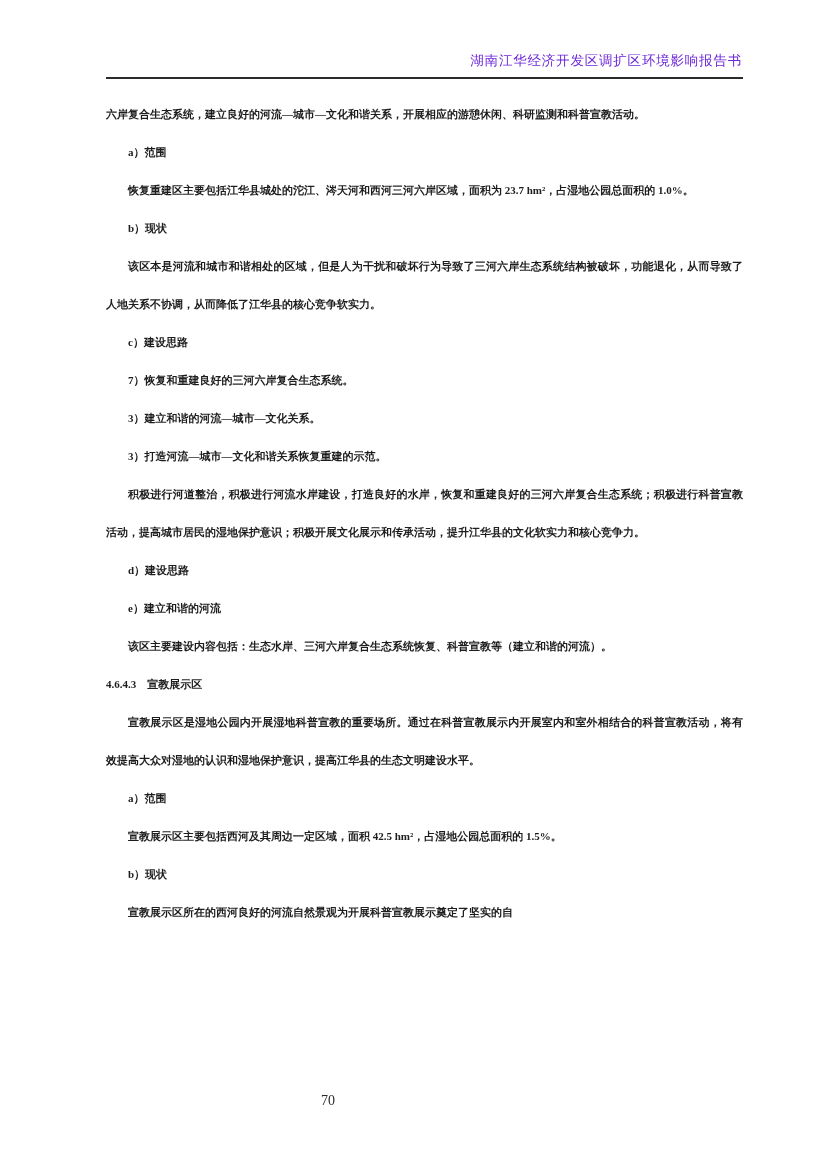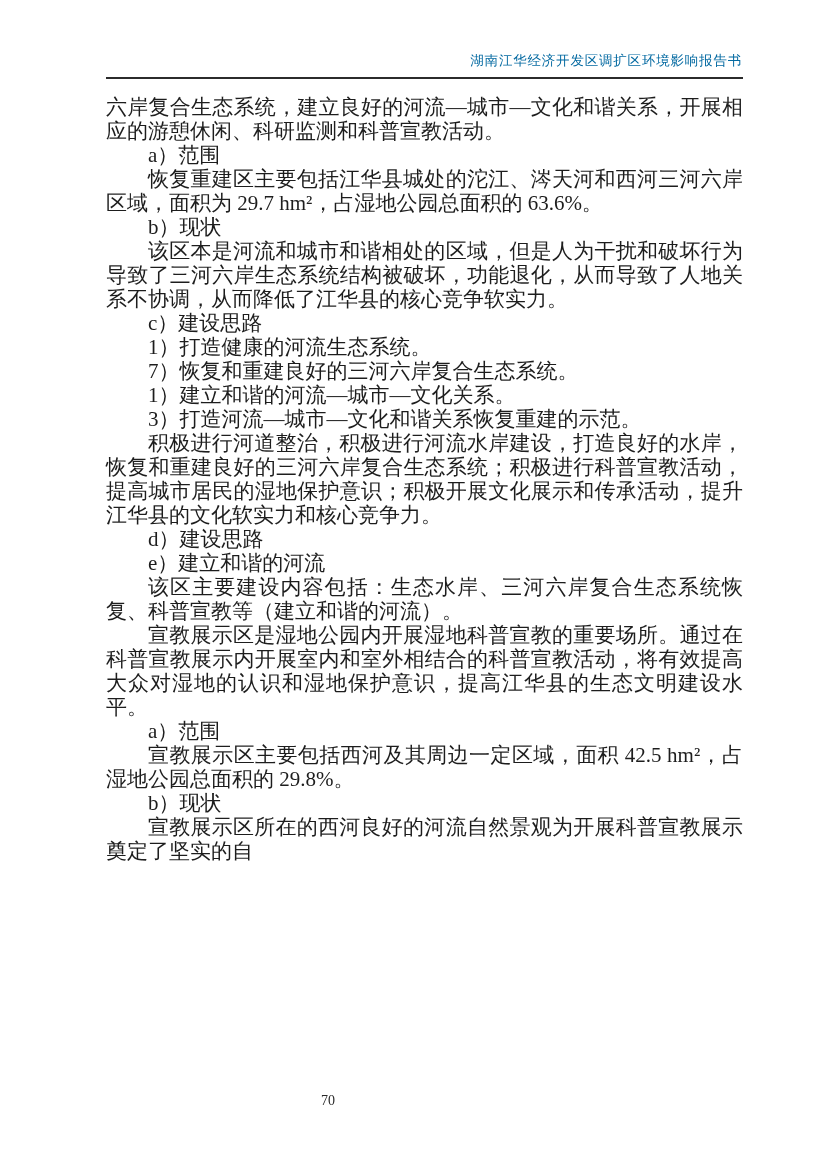--- a/index.html
+++ b/index.html
@@ -21,41 +21,42 @@
     background: #ffffff;
   }
   .header {
     position: absolute;
     left: 106px;
     top: 51px;
     width: 636px;
     text-align: right;
     font-size: 13.5px;
     letter-spacing: 0.8px;
-    color: #0369a1;
+    color: #6d28d9;
     line-height: 20px;
   }
   .header-rule {
     position: absolute;
     left: 106px;
     top: 77px;
     width: 637px;
     height: 0;
     border-top: 2px solid #2b2b2b;
   }
   .content {
     position: absolute;
     left: 106px;
     top: 95px;
     width: 637px;
-    font-size: 21px;
-    line-height: 24px;
+    font-size: 11px;
+    line-height: 38px;
     text-align: justify;
     text-justify: inter-ideograph;
     color: #1d1d1d;
+    font-weight: bold;
   }
   .content p {
     margin: 0;
     padding: 0;
   }
   .content p.ind {
     text-indent: 2em;
   }
   .content p.cont {
     text-indent: 0;
@@ -81,35 +82,35 @@
 
   <div class="header">
     <span>湖南江华经济开发区调扩区环境影响报告书</span>
   </div>
 
   <div class="header-rule"></div>
 
   <div class="content">
     <p class="cont">六岸复合生态系统，建立良好的河流—城市—文化和谐关系，开展相应的游憩休闲、科研监测和科普宣教活动。</p>
     <p class="ind">a）范围</p>
-    <p class="ind">恢复重建区主要包括江华县城处的沱江、涔天河和西河三河六岸区域，面积为 29.7 hm²，占湿地公园总面积的 63.6%。</p>
+    <p class="ind">恢复重建区主要包括江华县城处的沱江、涔天河和西河三河六岸区域，面积为 23.7 hm²，占湿地公园总面积的 1.0%。</p>
     <p class="ind">b）现状</p>
     <p class="ind">该区本是河流和城市和谐相处的区域，但是人为干扰和破坏行为导致了三河六岸生态系统结构被破坏，功能退化，从而导致了人地关系不协调，从而降低了江华县的核心竞争软实力。</p>
     <p class="ind">c）建设思路</p>
-    <p class="ind">1）打造健康的河流生态系统。</p>
     <p class="ind">7）恢复和重建良好的三河六岸复合生态系统。</p>
-    <p class="ind">1）建立和谐的河流—城市—文化关系。</p>
+    <p class="ind">3）建立和谐的河流—城市—文化关系。</p>
     <p class="ind">3）打造河流—城市—文化和谐关系恢复重建的示范。</p>
     <p class="ind">积极进行河道整治，积极进行河流水岸建设，打造良好的水岸，恢复和重建良好的三河六岸复合生态系统；积极进行科普宣教活动，提高城市居民的湿地保护意识；积极开展文化展示和传承活动，提升江华县的文化软实力和核心竞争力。</p>
     <p class="ind">d）建设思路</p>
     <p class="ind">e）建立和谐的河流</p>
     <p class="ind">该区主要建设内容包括：生态水岸、三河六岸复合生态系统恢复、科普宣教等（建立和谐的河流）。</p>
+    <p class="heading">4.6.4.3　宣教展示区</p>
     <p class="ind">宣教展示区是湿地公园内开展湿地科普宣教的重要场所。通过在科普宣教展示内开展室内和室外相结合的科普宣教活动，将有效提高大众对湿地的认识和湿地保护意识，提高江华县的生态文明建设水平。</p>
     <p class="ind">a）范围</p>
-    <p class="ind">宣教展示区主要包括西河及其周边一定区域，面积 42.5 hm²，占湿地公园总面积的 29.8%。</p>
+    <p class="ind">宣教展示区主要包括西河及其周边一定区域，面积 42.5 hm²，占湿地公园总面积的 1.5%。</p>
     <p class="ind">b）现状</p>
     <p class="ind">宣教展示区所在的西河良好的河流自然景观为开展科普宣教展示奠定了坚实的自</p>
   </div>
 
   <div class="footer">
     <span>70</span>
   </div>
 
 </div>
 

